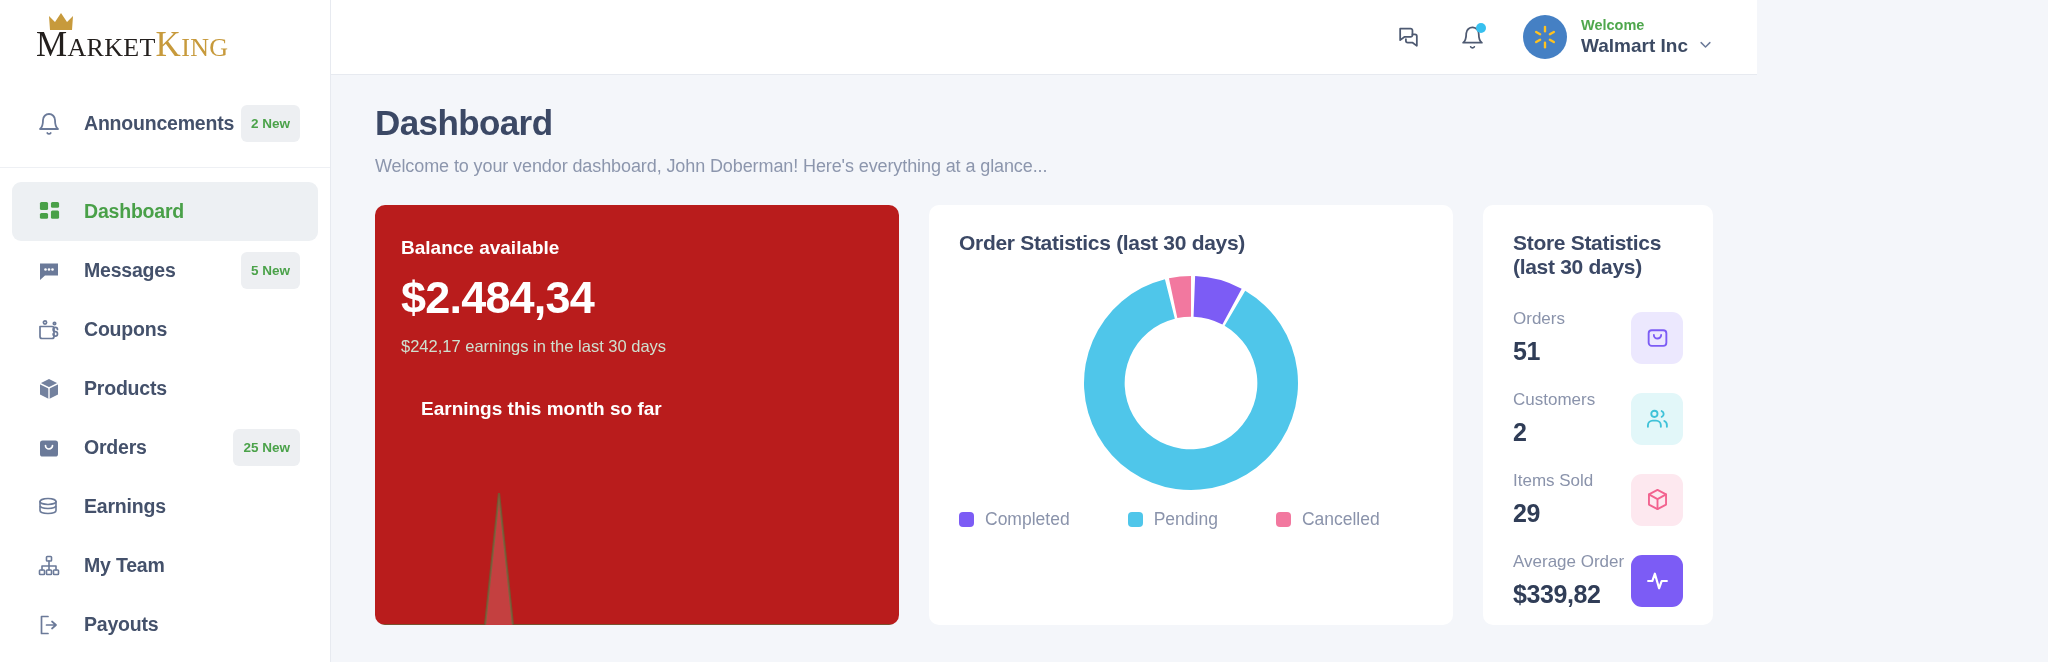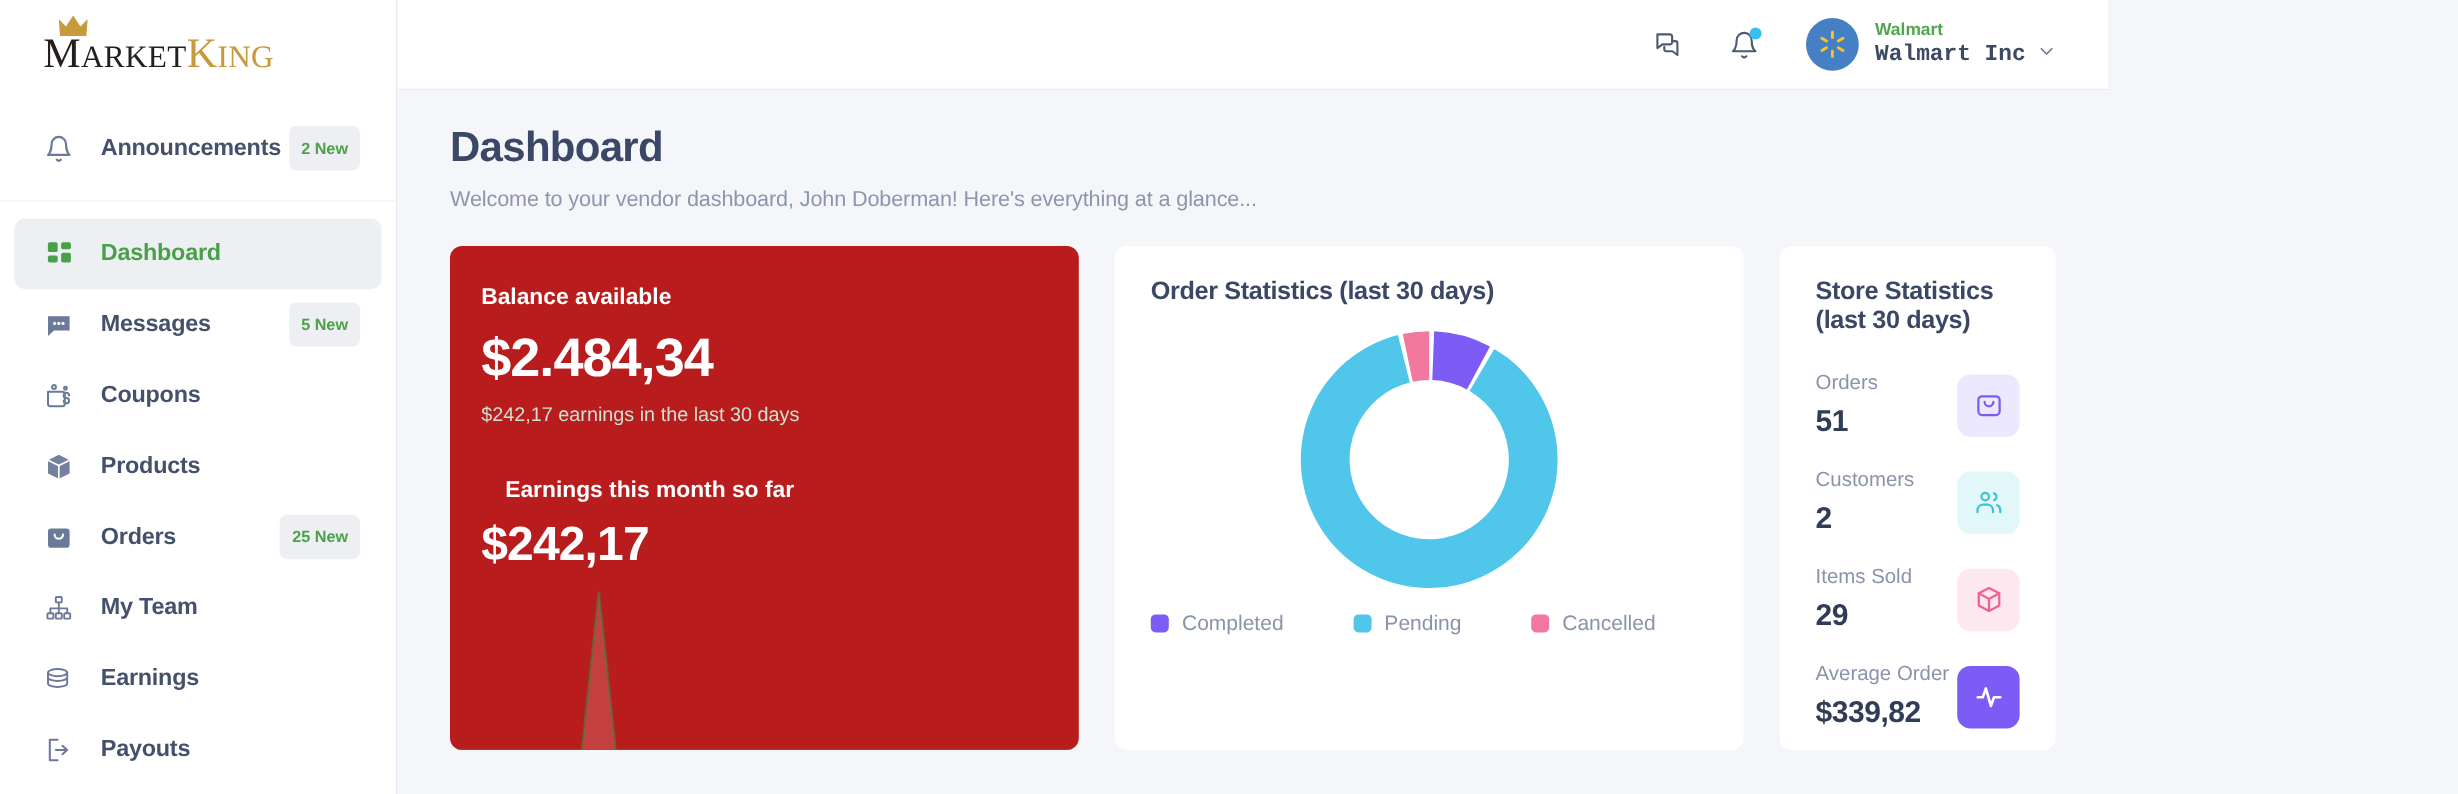--- a/index.html
+++ b/index.html
@@ -95,21 +95,21 @@
   .user-box { display: flex; align-items: center; margin-left: 30px; cursor: pointer; }
   .avatar {
     width: 44px; height: 44px; border-radius: 50%;
     background: #4580c4;
     display: flex; align-items: center; justify-content: center;
   }
   .user-meta { margin-left: 14px; line-height: 1.25; }
   .user-role { font-size: 14.5px; color: #4fa74d; font-weight: bold; }
   .user-name {
     font-size: 19px; font-weight: bold; color: #3c4a63;
-    display: flex; align-items: center; font-family: Liberation Mono, monospace;
+    display: flex; align-items: center;
   }
   .chev { margin-left: 10px; color: #6b7a99; }
 
   .content {
     flex: 1; padding: 28px 44px 0 44px; overflow: hidden;
   }
   .page-title {
     font-size: 35px; font-weight: bold; color: #3b4865;
     letter-spacing: -0.6px;
   }
@@ -272,39 +272,39 @@
             <path d="M8.5 9.5a3.5 3.5 0 0 0 7 0" fill="none" stroke="#ffffff" stroke-width="1.7" stroke-linecap="round"></path>
           </svg>
         </span>
         <span class="nav-label">Orders</span>
         <span class="nav-badge">25 New</span>
       </div>
 
       <div class="nav-item">
         <span class="nav-icon">
           <svg width="24" height="24" viewBox="0 0 24 24" fill="none" stroke="currentColor" stroke-width="1.6" stroke-linecap="round" stroke-linejoin="round">
+            <ellipse cx="11" cy="6.5" rx="8" ry="3"></ellipse>
+            <path d="M3 6.5v4c0 1.7 3.6 3 8 3s8-1.3 8-3v-4"></path>
+            <path d="M3 11.5v4c0 1.7 3.6 3 8 3s8-1.3 8-3v-4"></path>
+          </svg>
+        </span>
+        <span class="nav-label">Earnings</span>
+      </div>
+
+      <div class="nav-item">
+        <span class="nav-icon">
+          <svg width="24" height="24" viewBox="0 0 24 24" fill="none" stroke="currentColor" stroke-width="1.6" stroke-linecap="round" stroke-linejoin="round">
             <rect x="9.5" y="2.5" width="5" height="4.5" rx="0.8"></rect>
             <rect x="2.5" y="16" width="5" height="4.5" rx="0.8"></rect>
             <rect x="9.5" y="16" width="5" height="4.5" rx="0.8"></rect>
             <rect x="16.5" y="16" width="5" height="4.5" rx="0.8"></rect>
             <path d="M12 7v5M5 16v-4h14v4M12 12v4"></path>
           </svg>
         </span>
         <span class="nav-label">My Team</span>
-      </div>
-
-      <div class="nav-item">
-        <span class="nav-icon">
-          <svg width="24" height="24" viewBox="0 0 24 24" fill="none" stroke="currentColor" stroke-width="1.6" stroke-linecap="round" stroke-linejoin="round">
-            <ellipse cx="11" cy="6.5" rx="8" ry="3"></ellipse>
-            <path d="M3 6.5v4c0 1.7 3.6 3 8 3s8-1.3 8-3v-4"></path>
-            <path d="M3 11.5v4c0 1.7 3.6 3 8 3s8-1.3 8-3v-4"></path>
-          </svg>
-        </span>
-        <span class="nav-label">Earnings</span>
       </div>
 
       <div class="nav-item">
         <span class="nav-icon">
           <svg width="24" height="24" viewBox="0 0 24 24" fill="none" stroke="currentColor" stroke-width="1.7" stroke-linecap="round" stroke-linejoin="round">
             <path d="M11 3.5H4.5v17H11"></path>
             <path d="M15 8.5l4 3.5-4 3.5M19 12H9.5"></path>
           </svg>
         </span>
         <span class="nav-label">Payouts</span>
@@ -337,21 +337,21 @@
               <rect x="10.9" y="1.5" width="2.2" height="6.4" rx="1.1"></rect>
               <rect x="10.9" y="16.1" width="2.2" height="6.4" rx="1.1"></rect>
               <rect x="10.9" y="1.5" width="2.2" height="6.4" rx="1.1" transform="rotate(60 12 12)"></rect>
               <rect x="10.9" y="16.1" width="2.2" height="6.4" rx="1.1" transform="rotate(60 12 12)"></rect>
               <rect x="10.9" y="1.5" width="2.2" height="6.4" rx="1.1" transform="rotate(120 12 12)"></rect>
               <rect x="10.9" y="16.1" width="2.2" height="6.4" rx="1.1" transform="rotate(120 12 12)"></rect>
             </g>
           </svg>
         </div>
         <div class="user-meta">
-          <div class="user-role">Walmart</div>
+          <div class="user-role">Welcome</div>
           <div class="user-name">
             <span>Walmart Inc</span>
             <span class="chev">
               <svg width="15" height="15" viewBox="0 0 24 24" fill="none" stroke="currentColor" stroke-width="2.3" stroke-linecap="round" stroke-linejoin="round">
                   <path d="M5 9l7 7 7-7"></path>
                 </svg>
             </span>
           </div>
         </div>
       </div>
@@ -361,21 +361,20 @@
       <h1 class="page-title">Dashboard</h1>
       <p class="page-sub">Welcome to your vendor dashboard, John Doberman! Here's everything at a glance...</p>
 
       <div class="cards">
 
         <div class="card-balance">
           <div class="bal-label">Balance available</div>
           <div class="bal-amount">$2.484,34</div>
           <div class="bal-note">$242,17 earnings in the last 30 days</div>
           <div class="bal-label2">Earnings this month so far</div>
-          <div class="bal-amount2">$242,17</div>
           <svg class="spark" viewBox="0 0 524 160" preserveAspectRatio="none">
             <path d="M0,160 L110,160 L124,28 L138,160 L524,160 Z" fill="#ffffff" opacity="0.16"></path>
             <path d="M0,160 L110,160 L124,28 L138,160 L524,160" fill="none" stroke="#45803f" stroke-width="2.2" opacity="0.55"></path>
           </svg>
         </div>
 
         <div class="card-white card-orders">
           <div class="card-title">Order Statistics (last 30 days)</div>
           <div class="donut-wrap">
             <svg width="232" height="232" viewBox="0 0 232 232">

